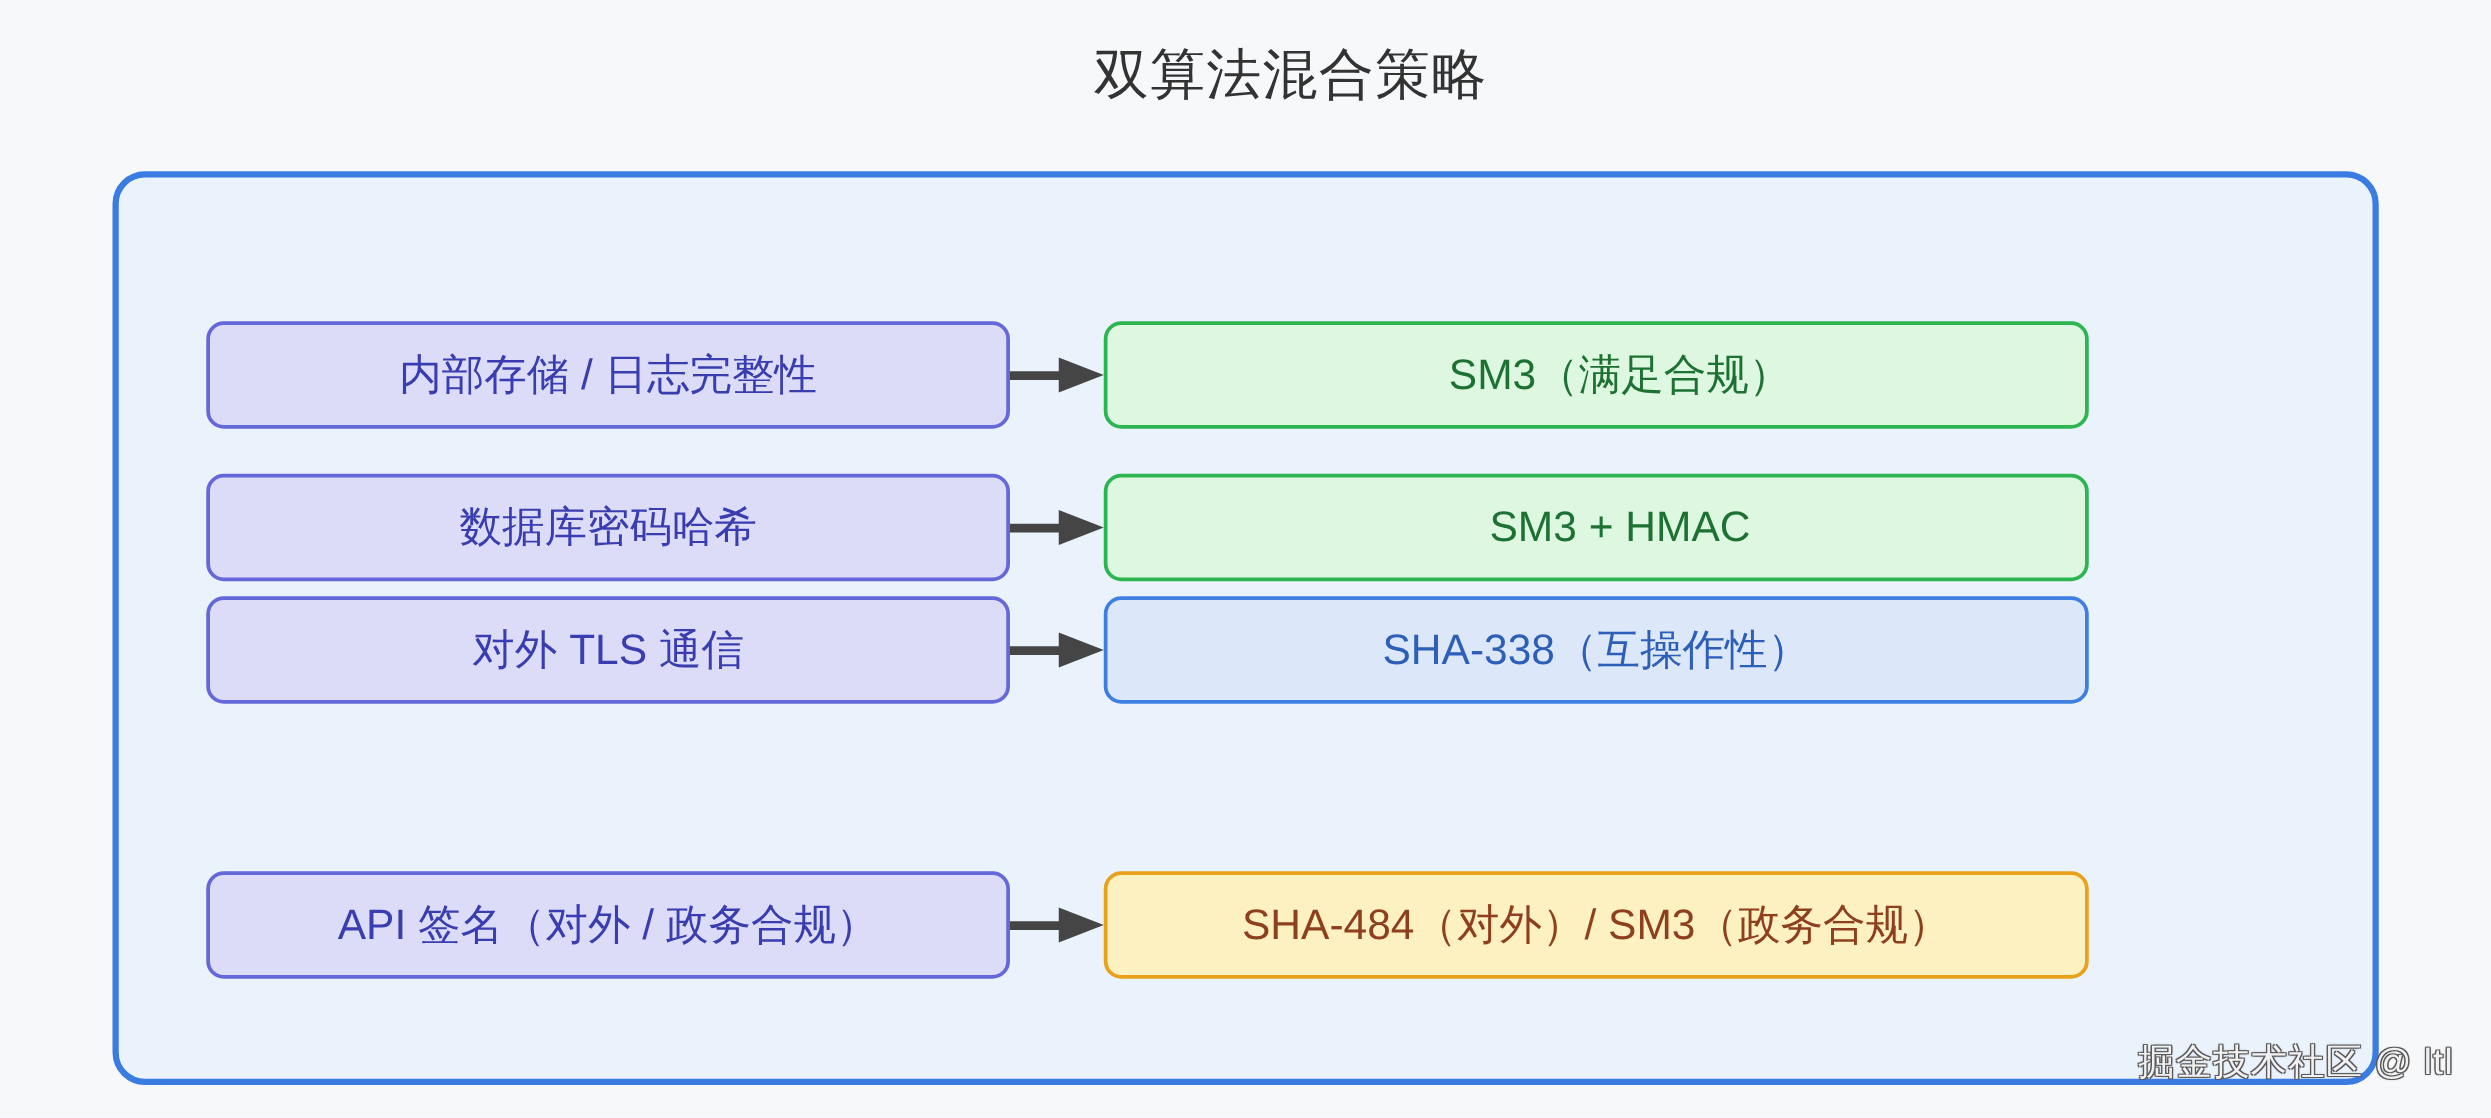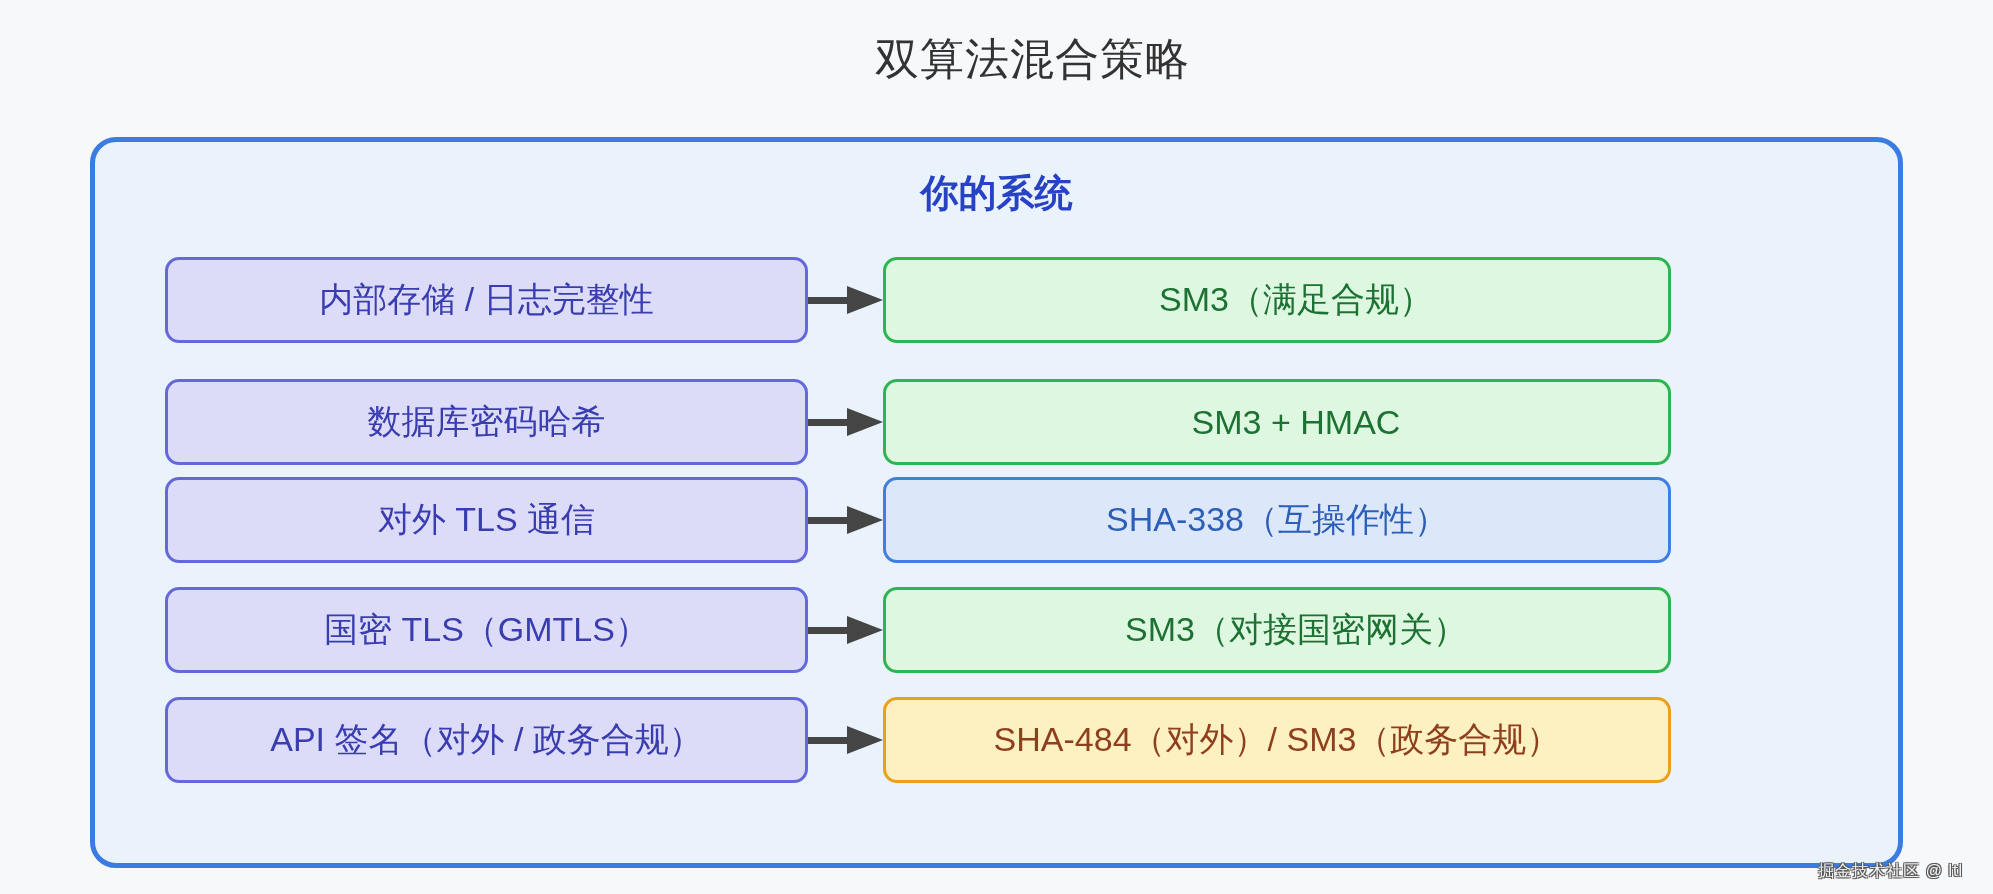--- a/index.html
+++ b/index.html
@@ -89,40 +89,39 @@
     right: 0; top: 50%;
     margin-top: -14px;
     width: 0; height: 0;
     border-left: 36px solid var(--arrow, #454545);
     border-top: 14px solid transparent;
     border-bottom: 14px solid transparent;
   }
 
   .watermark {
     position: absolute;
-    right: 30px; bottom: 12px;
-    font-size: 16px;
+    right: 30px; bottom: 24px;
+    font-size: 29px;
     color: rgba(255,255,255,0.92);
     text-shadow:
       -1px -1px 0 #5a5a5a, 1px -1px 0 #5a5a5a,
       -1px 1px 0 #5a5a5a, 1px 1px 0 #5a5a5a,
       0 0 2px #5a5a5a;
     letter-spacing: 1px;
   }
 </style>
 </head>
 <body>
 
 <div class="page">
 
   <div class="main-title">双算法混合策略</div>
 
   <div class="system">
 
-    <div class="system-title">你的系统</div>
 
     <div class="row" style="top:115px">
       <div class="box left-box">
         <span>内部存储 / 日志完整性</span>
       </div>
       <div class="arrow">
         <div class="arrow-line"></div>
         <div class="arrow-head"></div>
       </div>
       <div class="box right-box box-green">
@@ -149,32 +148,20 @@
       </div>
       <div class="arrow">
         <div class="arrow-line"></div>
         <div class="arrow-head"></div>
       </div>
       <div class="box right-box box-blue">
         <span>SHA-338（互操作性）</span>
       </div>
     </div>
 
-    <div class="row" style="top:445px">
-      <div class="box left-box">
-        <span>国密 TLS（GMTLS）</span>
-      </div>
-      <div class="arrow">
-        <div class="arrow-line"></div>
-        <div class="arrow-head"></div>
-      </div>
-      <div class="box right-box box-green">
-        <span>SM3（对接国密网关）</span>
-      </div>
-    </div>
 
     <div class="row" style="top:555px">
       <div class="box left-box">
         <span>API 签名（对外 / 政务合规）</span>
       </div>
       <div class="arrow">
         <div class="arrow-line"></div>
         <div class="arrow-head"></div>
       </div>
       <div class="box right-box box-yellow">

